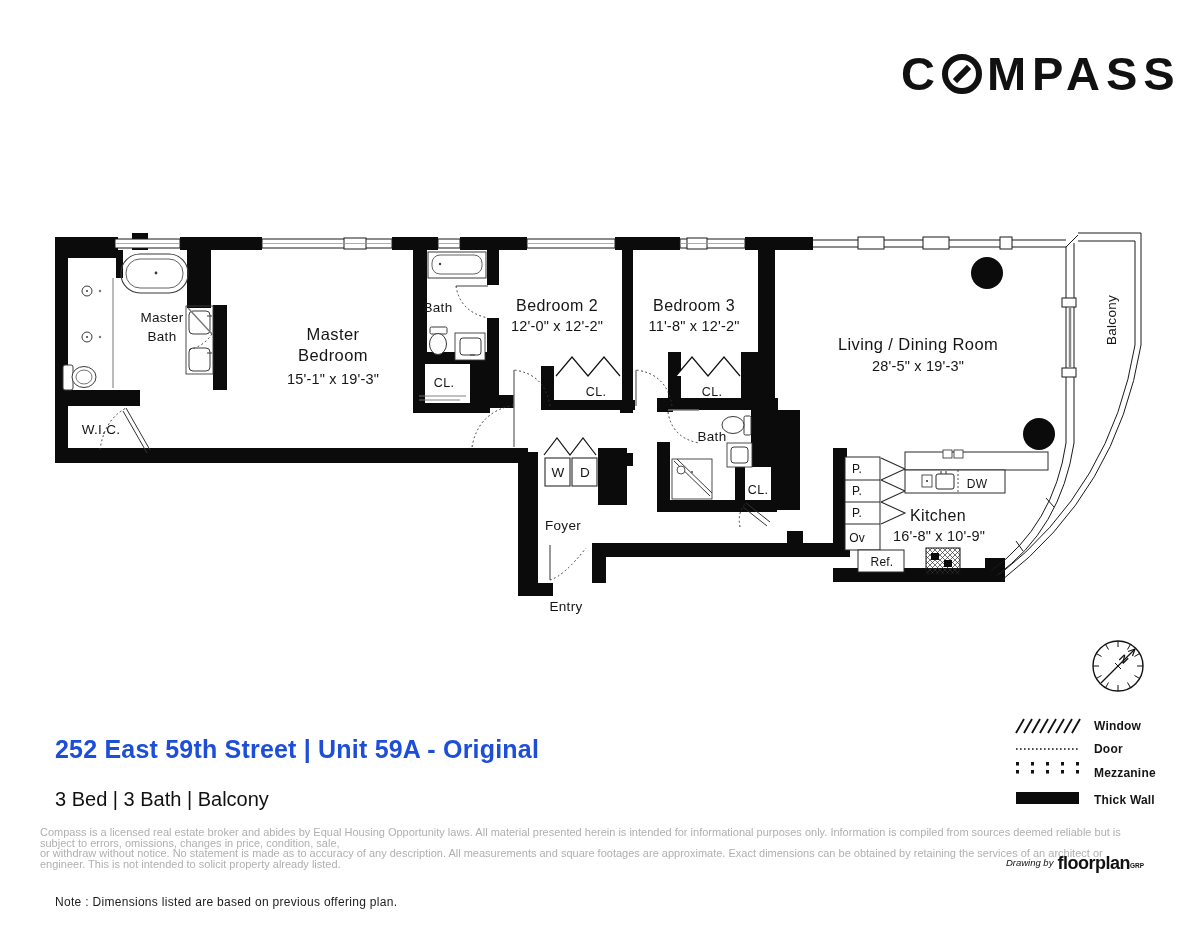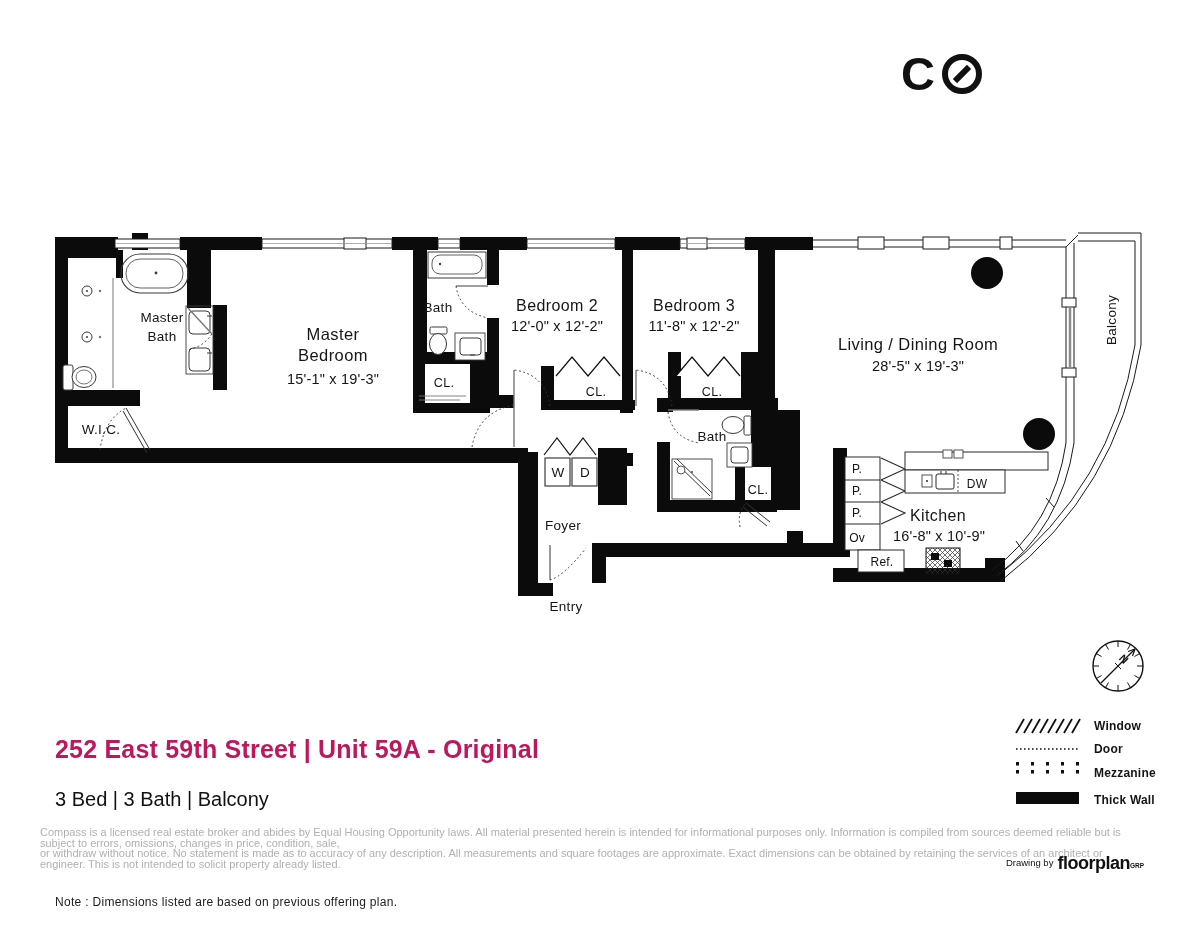--- a/index.html
+++ b/index.html
@@ -6,27 +6,27 @@
   .page{position:relative;width:1200px;height:927px;background:#fff;overflow:hidden;
         font-family:"Liberation Sans",sans-serif;color:#151515;}
   .plan-svg{position:absolute;left:0;top:0;}
   
   .compass-logo{position:absolute;left:901px;top:46px;display:flex;align-items:center;
     font-weight:700;font-size:47px;letter-spacing:6px;color:#111;}
   .logo-o{width:40px;height:40px;border:6px solid #111;border-radius:50%;
     display:inline-flex;align-items:center;justify-content:center;margin:0 5px 0 1px;box-sizing:border-box;}
   .logo-o .slash{width:20px;height:6px;background:#111;transform:rotate(-45deg);}
   
-  .title{position:absolute;left:55px;top:735px;font-size:25px;font-weight:700;color:#be185d;letter-spacing:.2px;}
+  .title{position:absolute;left:55px;top:735px;font-size:25px;font-weight:700;color:#1d4ed8;letter-spacing:.2px;}
   .subtitle{position:absolute;left:55px;top:788px;font-size:20px;color:#111;}
   .disclaimer{position:absolute;left:40px;top:827px;width:1090px;font-size:11px;
     line-height:10.6px;color:#b0b0b0;}
   .note{position:absolute;left:55px;top:895px;font-size:12px;color:#1d1d1d;letter-spacing:.3px;}
   .credit{position:absolute;right:56px;top:855px;display:flex;align-items:flex-end;color:#111;}
-  .credit-prefix{font-size:9.5px;margin:0 4px 3px 12px;}
+  .credit-prefix{font-style:italic;font-size:9.5px;margin:0 4px 3px 12px;}
   .credit-logo{font-size:18px;font-weight:800;letter-spacing:-.5px;line-height:16px;text-align:center;}
   .credit-grp{font-size:6.5px;font-weight:700;margin-bottom:2px;}
   
   .rn{font-size:16.5px;letter-spacing:.4px;}
   .rnb{font-size:16px;letter-spacing:.4px;}
   .rd{font-size:14.5px;letter-spacing:.2px;}
   .rs{font-size:13.5px;letter-spacing:.3px;}
   .rt{font-size:12.5px;letter-spacing:.3px;}
   .rp{font-size:12px;letter-spacing:.2px;}
   .lg{font-size:12px;font-weight:700;letter-spacing:.2px;}
@@ -35,20 +35,21 @@
 </head>
 <body>
 
 <div class="page">
 
   <div class="compass-logo">
     <span>C</span>
     <span class="logo-o">
         <span class="slash"></span>
       </span>
+    <span>MPASS</span>
   </div>
 
   <svg class="plan-svg" width="1200" height="927" viewBox="0 0 1200 927">
     <defs>
       <pattern id="xh" width="5" height="5" patternUnits="userSpaceOnUse">
         <path d="M0,5 L5,0 M0,0 L5,5" stroke="#333" stroke-width="0.7"></path>
       </pattern>
     </defs>
 
     <g fill="#0b0b0b">

